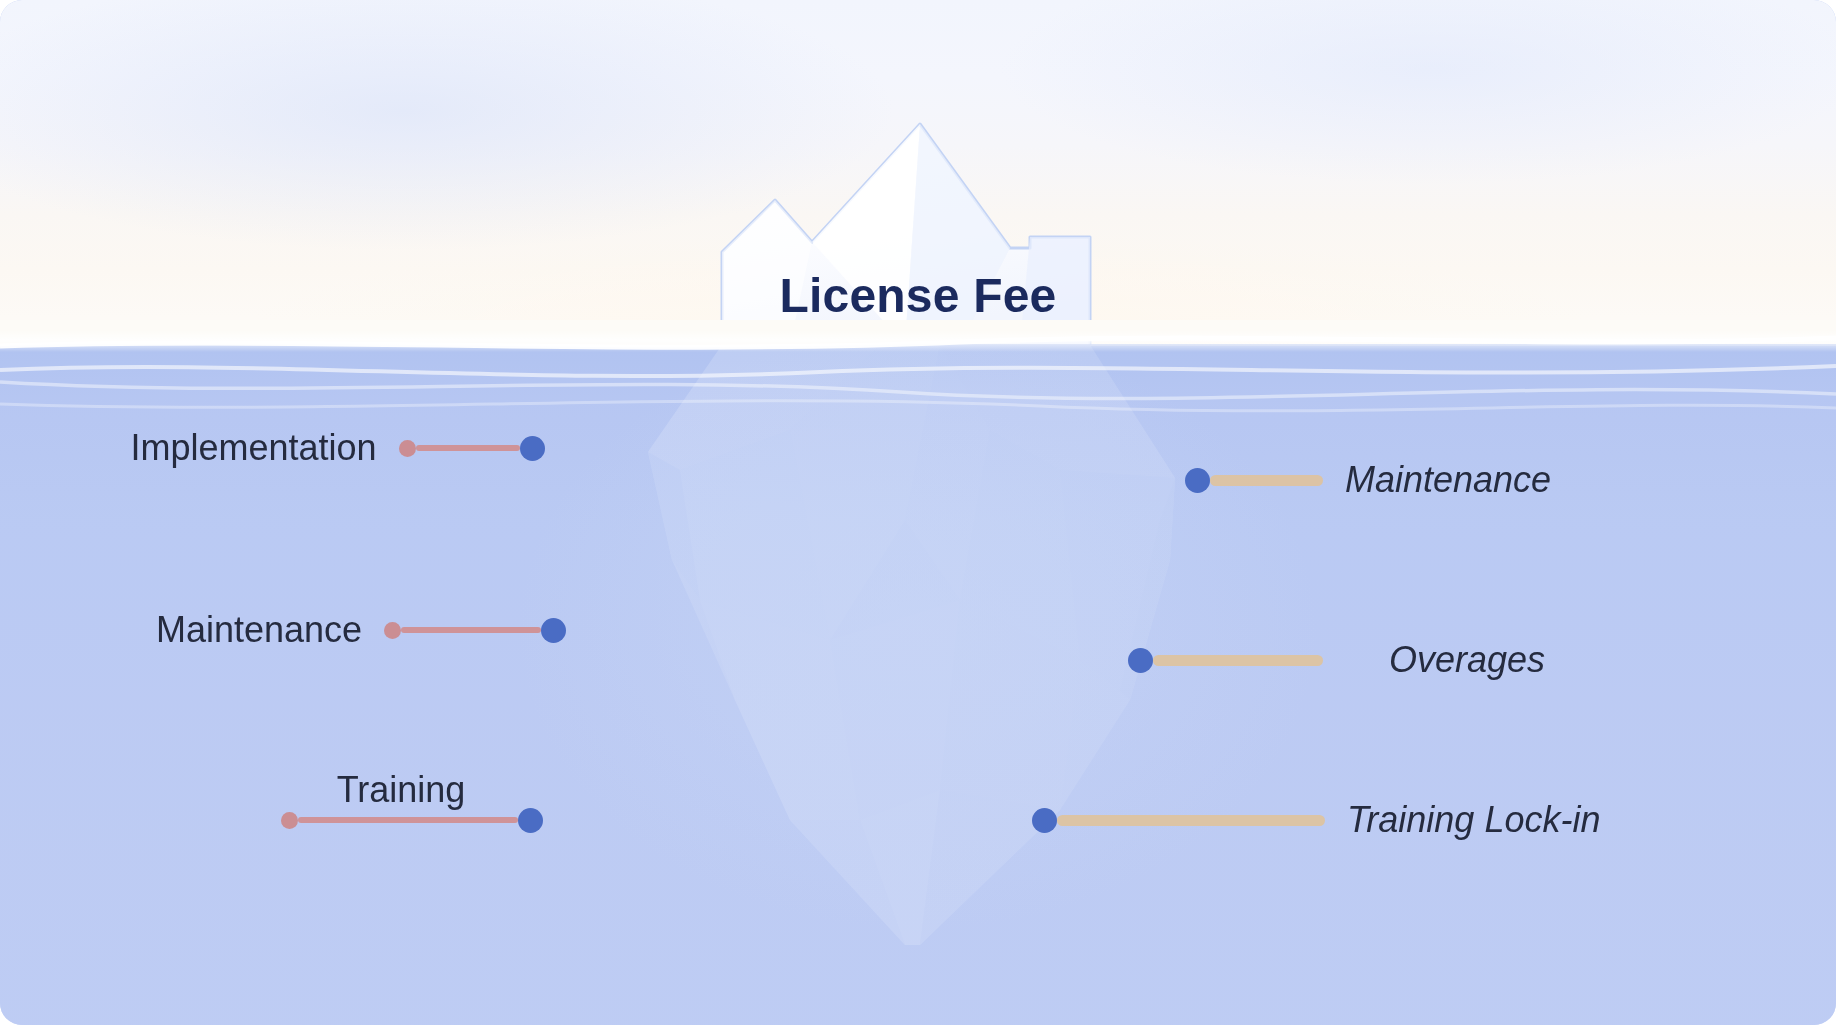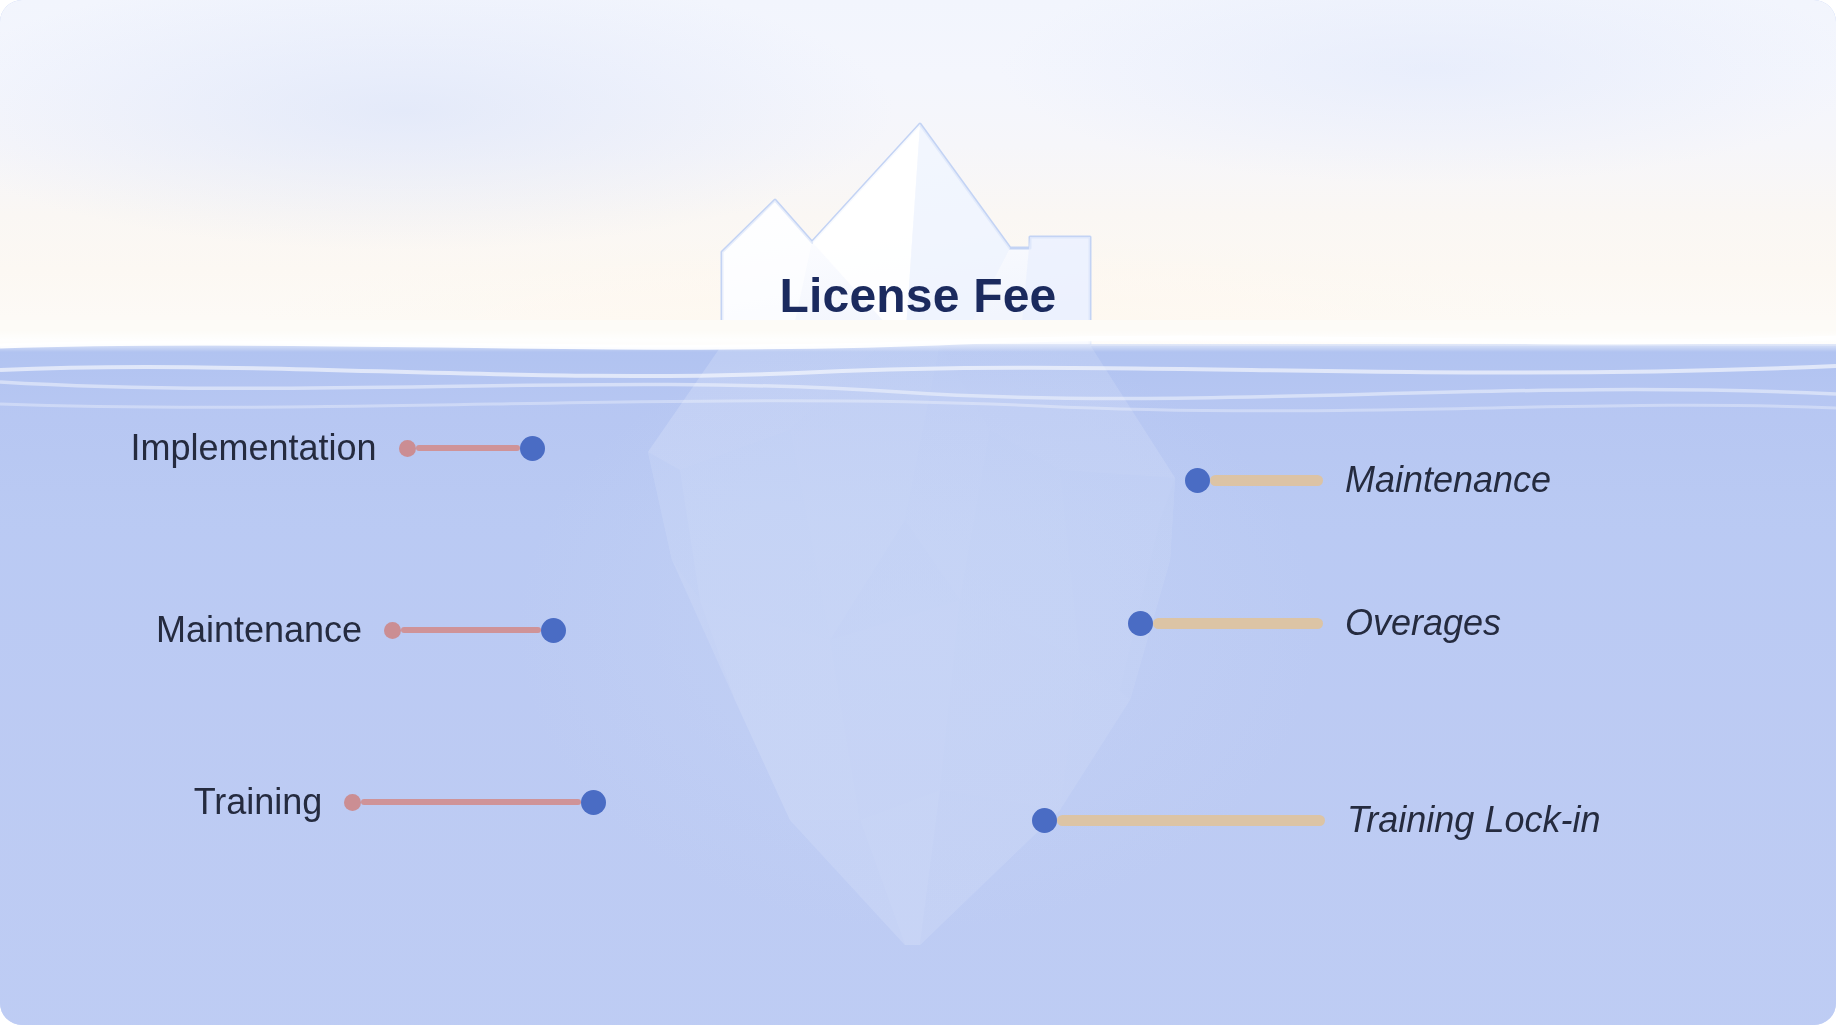--- a/index.html
+++ b/index.html
@@ -218,38 +218,38 @@
 
   <div class="conn conn-left" style="left:0; top:617px; width:722px;">
     <span class="lbl">Maintenance</span>
     <span class="bar-left-wrap">
       <span class="cap-small"></span>
       <span class="bar-left" style="width:140px;"></span>
       <span class="dot-blue"></span>
     </span>
   </div>
 
-  <div class="conn conn-left" style="left:0; top:789px; width:800px;">
+  <div class="conn conn-left" style="left:12px; top:789px; width:800px;flex-direction:column;">
     <span class="lbl">Training</span>
     <span class="bar-left-wrap">
       <span class="cap-small"></span>
       <span class="bar-left" style="width:220px;"></span>
       <span class="dot-blue"></span>
     </span>
   </div>
 
   <div class="conn conn-right" style="left:1185px; top:467px;">
     <span class="bar-right-wrap">
       <span class="dot-blue"></span>
       <span class="bar-right" style="width:113px;"></span>
     </span>
     <span class="lbl">Maintenance</span>
   </div>
 
-  <div class="conn conn-right" style="left:1128px; top:610px;">
+  <div class="conn conn-right" style="left:1128px; top:647px;gap:44px;">
     <span class="bar-right-wrap">
       <span class="dot-blue"></span>
       <span class="bar-right" style="width:170px;"></span>
     </span>
     <span class="lbl">Overages</span>
   </div>
 
   <div class="conn conn-right" style="left:1032px; top:807px;">
     <span class="bar-right-wrap">
       <span class="dot-blue"></span>

